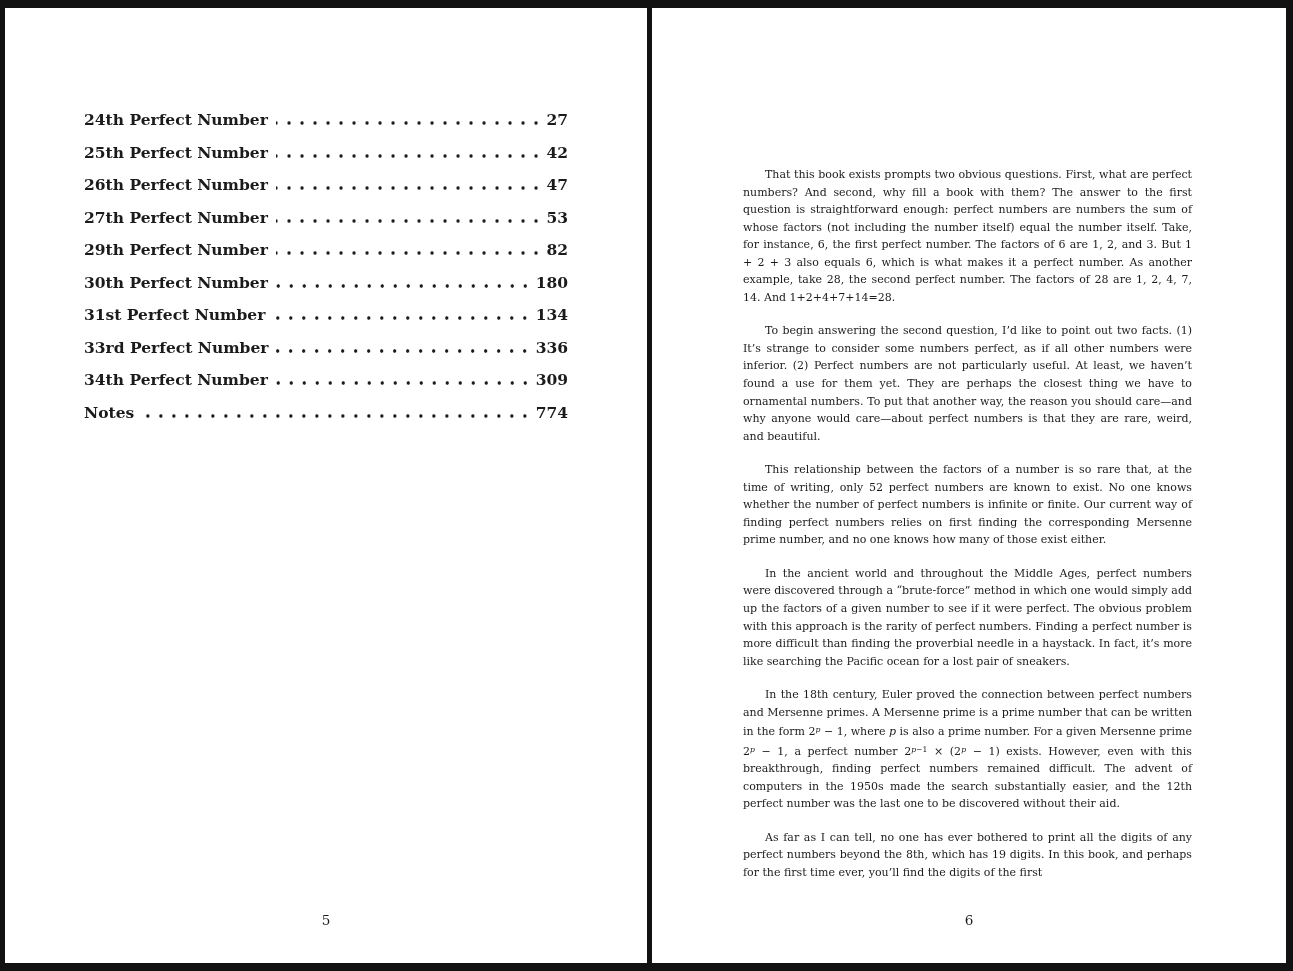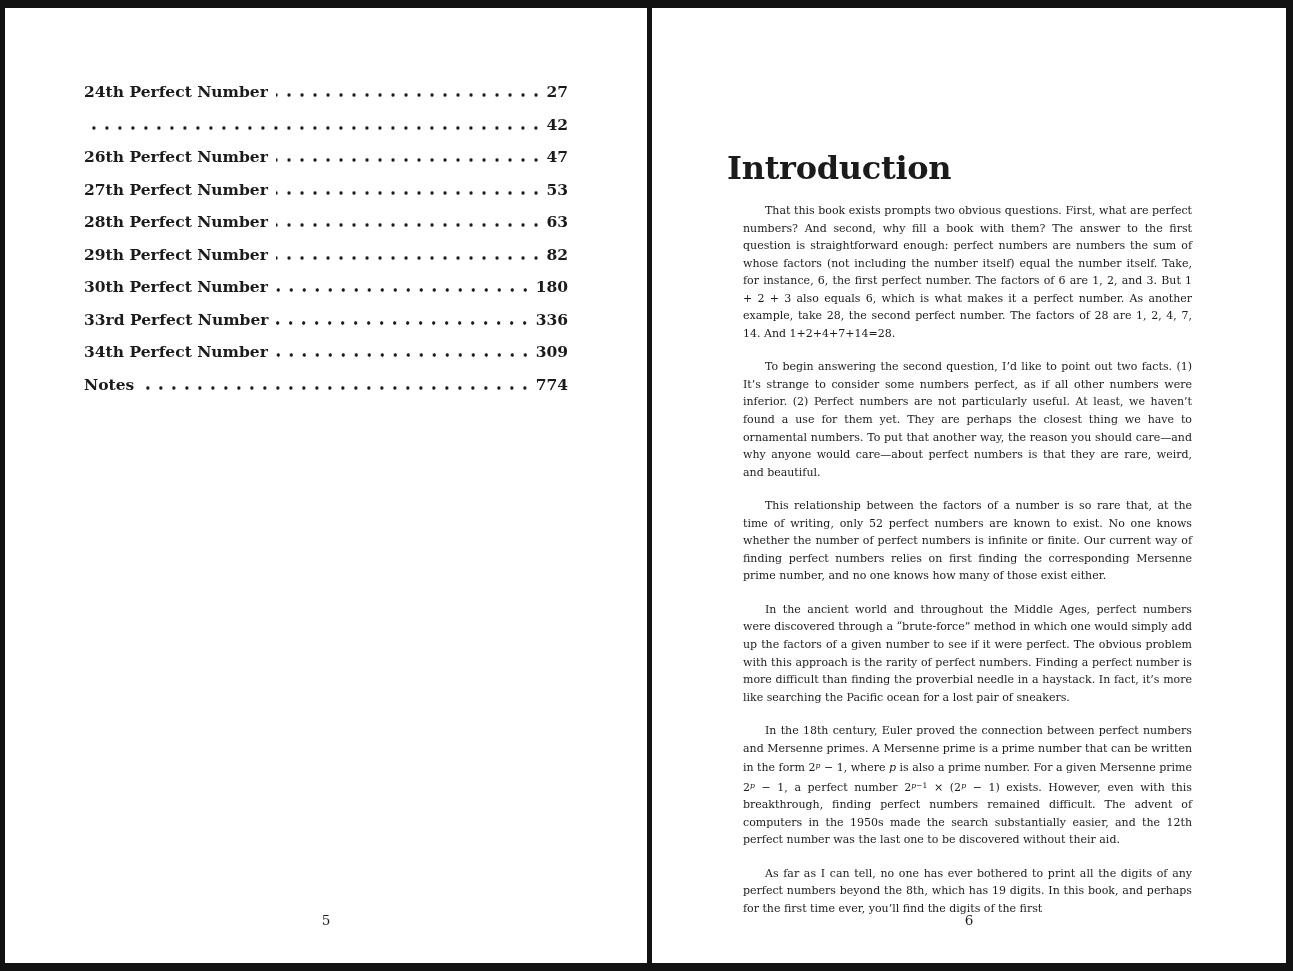--- a/index.html
+++ b/index.html
@@ -30,21 +30,21 @@
   
   .toc-row {
     display: flex;
     align-items: baseline;
     height: 32.55px;
     line-height: 32.55px;
     font-weight: bold;
     font-size: 15.5px;
     white-space: nowrap;
   }
-  .toc-label { flex: 0 0 auto; }
+  .toc-label { flex: 0 0 auto; margin-top: 28px; }
   .toc-leader {
     flex: 1 1 auto;
     height: 4px;
     margin: 0 4px 0 8px;
     background-image: radial-gradient(circle, #1b1b1b 1.45px, rgba(0,0,0,0) 1.95px);
     background-size: 13px 4px;
     background-repeat: repeat-x;
     background-position: right center;
   }
   .toc-page { flex: 0 0 auto; }
@@ -80,47 +80,48 @@
 <body>
 
 <div class="page page-left">
   <div>
       <div class="toc-row">
         <span class="toc-label">24th Perfect Number</span>
         <span class="toc-leader"></span>
         <span class="toc-page">27</span>
       </div>
       <div class="toc-row">
+        <span class="toc-label">25th Perfect Number</span>
         <span class="toc-leader"></span>
         <span class="toc-page">42</span>
       </div>
       <div class="toc-row">
         <span class="toc-label">26th Perfect Number</span>
         <span class="toc-leader"></span>
         <span class="toc-page">47</span>
       </div>
       <div class="toc-row">
         <span class="toc-label">27th Perfect Number</span>
         <span class="toc-leader"></span>
         <span class="toc-page">53</span>
       </div>
       <div class="toc-row">
-        <span class="toc-label">28th Perfect Number</span>
-        <span class="toc-leader"></span>
-        <span class="toc-page">63</span>
-      </div>
-      <div class="toc-row">
         <span class="toc-label">29th Perfect Number</span>
         <span class="toc-leader"></span>
         <span class="toc-page">82</span>
       </div>
       <div class="toc-row">
         <span class="toc-label">30th Perfect Number</span>
         <span class="toc-leader"></span>
         <span class="toc-page">180</span>
+      </div>
+      <div class="toc-row">
+        <span class="toc-label">31st Perfect Number</span>
+        <span class="toc-leader"></span>
+        <span class="toc-page">134</span>
       </div>
       <div class="toc-row">
         <span class="toc-label">33rd Perfect Number</span>
         <span class="toc-leader"></span>
         <span class="toc-page">336</span>
       </div>
       <div class="toc-row">
         <span class="toc-label">34th Perfect Number</span>
         <span class="toc-leader"></span>
         <span class="toc-page">309</span>
@@ -130,21 +131,20 @@
         <span class="toc-leader"></span>
         <span class="toc-page">774</span>
       </div>
     </div>
   <div class="pagenum">5</div>
 </div>
 
 <div class="divider"></div>
 
 <div class="page page-right">
-  <h1 class="chapter-title">Introduction</h1>
   <div>
       <p class="para">That this book exists prompts two obvious questions. First, what are perfect numbers? And second, why fill a book with them? The answer to the first question is straightforward enough: perfect numbers are numbers the sum of whose factors (not including the number itself) equal the number itself. Take, for instance, 6, the first perfect number. The factors of 6 are 1, 2, and 3. But 1 + 2 + 3 also equals 6, which is what makes it a perfect number. As another example, take 28, the second perfect number. The factors of 28 are 1, 2, 4, 7, 14. And 1+2+4+7+14=28.</p>
       <p class="para">To begin answering the second question, I’d like to point out two facts. (1) It’s strange to consider some numbers perfect, as if all other numbers were inferior. (2) Perfect numbers are not particularly useful. At least, we haven’t found a use for them yet. They are perhaps the closest thing we have to ornamental numbers. To put that another way, the reason you should care—and why anyone would care—about perfect numbers is that they are rare, weird, and beautiful.</p>
       <p class="para">This relationship between the factors of a number is so rare that, at the time of writing, only 52 perfect numbers are known to exist. No one knows whether the number of perfect numbers is infinite or finite. Our current way of finding perfect numbers relies on first finding the corresponding Mersenne prime number, and no one knows how many of those exist either.</p>
       <p class="para">In the ancient world and throughout the Middle Ages, perfect numbers were discovered through a “brute-force” method in which one would simply add up the factors of a given number to see if it were perfect. The obvious problem with this approach is the rarity of perfect numbers. Finding a perfect number is more difficult than finding the proverbial needle in a haystack. In fact, it’s more like searching the Pacific ocean for a lost pair of sneakers.</p>
       <p class="para">In the 18th century, Euler proved the connection between perfect numbers and Mersenne primes. A Mersenne prime is a prime number that can be written in the form 2<span class="supi">p</span> − 1, where <span class="i">p</span> is also a prime number. For a given Mersenne prime 2<span class="supi">p</span> − 1, a perfect number 2<span class="supi">p</span><span class="sup">−1</span> × (2<span class="supi">p</span> − 1) exists. However, even with this breakthrough, finding perfect numbers remained difficult. The advent of computers in the 1950s made the search substantially easier, and the 12th perfect number was the last one to be discovered without their aid.</p>
       <p class="para">As far as I can tell, no one has ever bothered to print all the digits of any perfect numbers beyond the 8th, which has 19 digits. In this book, and perhaps for the first time ever, you’ll find  the digits of the first</p>
     </div>
   <div class="pagenum">6</div>
 </div>

